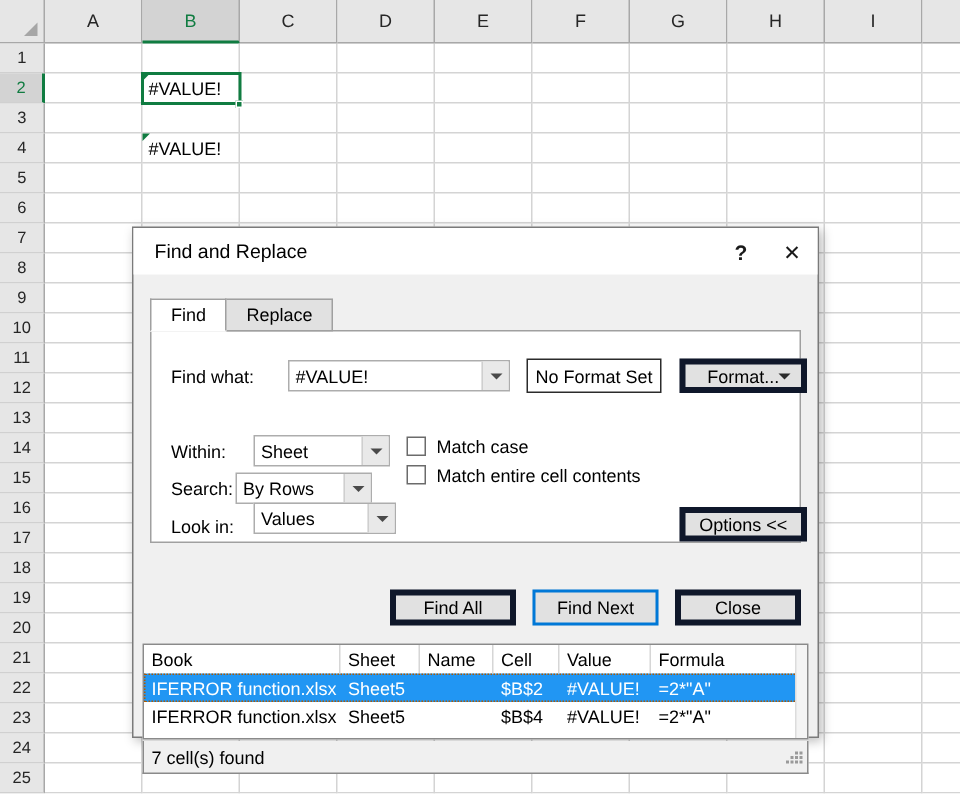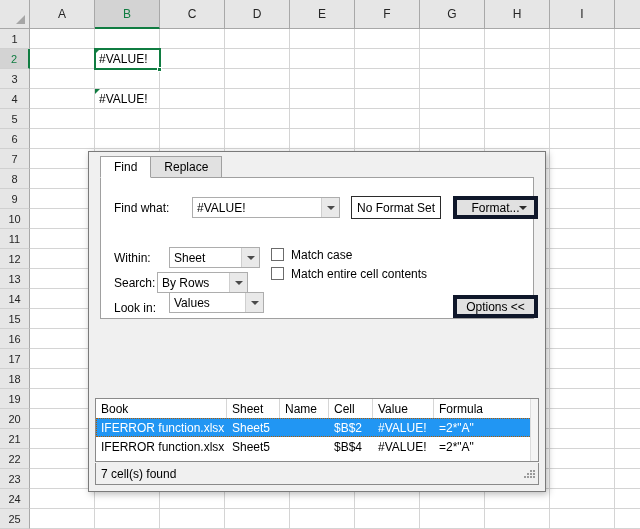--- a/index.html
+++ b/index.html
@@ -97,21 +97,21 @@
   .dlg-title { font-size: 13px; color: #000; }
   .title-btns { margin-left: auto; display: flex; height: 100%; }
   .tbtn {
     width: 34px; height: 31px;
     display: flex; align-items: center; justify-content: center;
     font-size: 14px; color: #1a1a1a; background: transparent; border: none;
     font-family: "Liberation Sans", sans-serif;
   }
   .tbtn.help { font-weight: bold; font-size: 14px; }
 
-  .dlg-body { padding: 4px 11px; flex: 1 1 auto; position: relative; }
+  .dlg-body { padding: 16px 11px; flex: 1 1 auto; position: relative; }
 
   
   .tabstrip { display: flex; height: 22px; position: relative; z-index: 3; }
   .tab {
     height: 22px; padding: 0 13px;
     display: flex; align-items: center;
     font-size: 12px; color: #000;
     border: 1px solid #a0a0a0;
     background: #e1e1e1;
     margin-right: -1px;
@@ -574,20 +574,27 @@
           <div class="cell"></div>
           <div class="cell"></div>
         </div>
         <div class="sel-box" style="left: 64px; top: 19px; width: 67px; height: 22px;"></div>
         <div class="fill-handle" style="left: 127px; top: 38px;"></div>
       </div>
   </div>
 
   <div id="dialog">
 
+    <div class="titlebar">
+      <span class="dlg-title">Find and Replace</span>
+      <div class="title-btns">
+        <button class="tbtn help">?</button>
+        <button class="tbtn">✕</button>
+      </div>
+    </div>
 
     <div class="dlg-body">
 
       <div class="tabstrip">
         <div class="tab active">
           <span>Find</span>
         </div>
         <div class="tab">
           <span>Replace</span>
         </div>
@@ -644,20 +651,31 @@
         <div class="chkrow" style="left:170px; top:89px;">
           <span class="chkbox"></span>
           <span>Match entire cell contents</span>
         </div>
 
         <div class="btn" style="position:absolute; left:352px; top:117px; width:85px;">
           <span>Options &lt;&lt;</span>
         </div>
       </div>
 
+      <div class="actionbar">
+        <div class="btn">
+          <span>Find All</span>
+        </div>
+        <div class="btn focused">
+          <span>Find Next</span>
+        </div>
+        <div class="btn">
+          <span>Close</span>
+        </div>
+      </div>
 
       <div class="results">
         <div class="res-head" id="res-head">
             <div class="c" style="width: 131px; flex: 0 0 131px;">Book</div>
             <div class="c" style="width: 53px; flex: 0 0 53px;">Sheet</div>
             <div class="c" style="width: 49px; flex: 0 0 49px;">Name</div>
             <div class="c" style="width: 44px; flex: 0 0 44px;">Cell</div>
             <div class="c" style="width: 61px; flex: 0 0 61px;">Value</div>
             <div class="c" style="width: 90px; flex: 0 0 90px; border-right: none;">Formula</div>
           </div>

